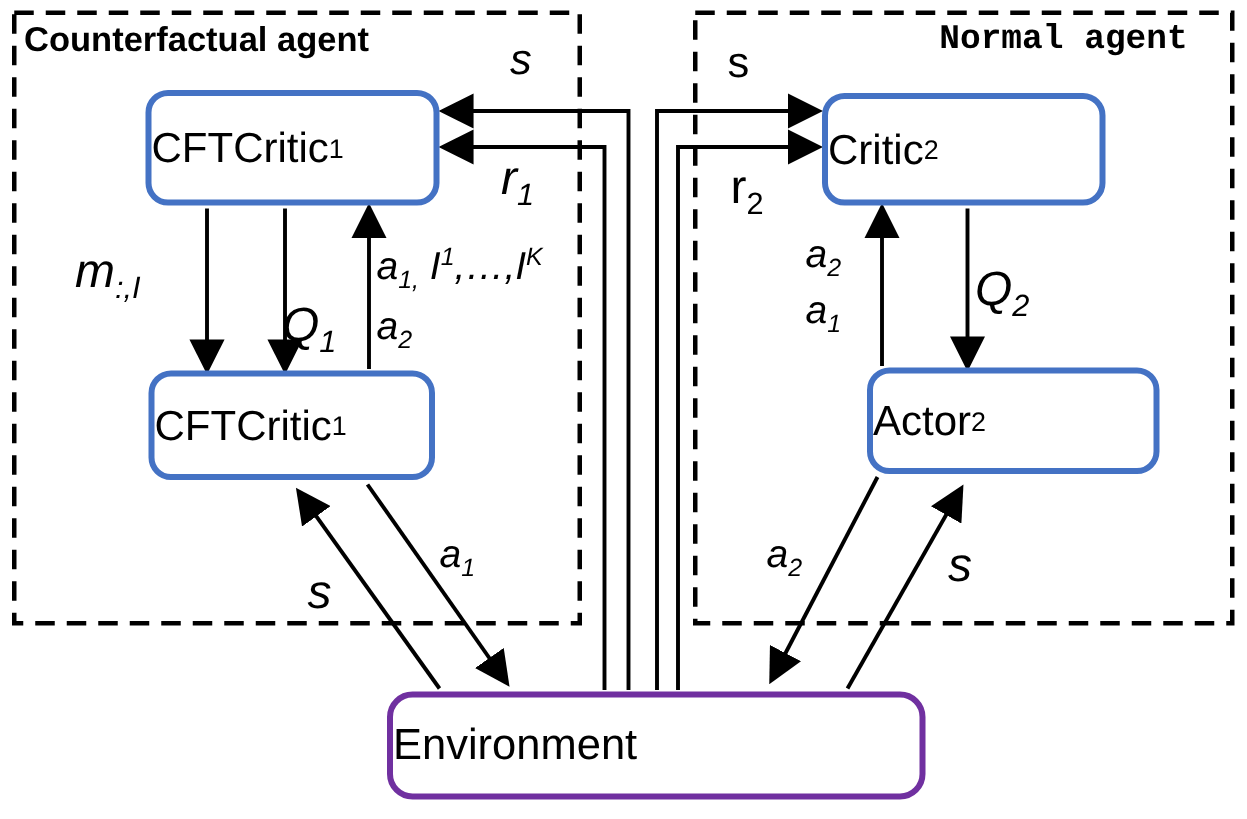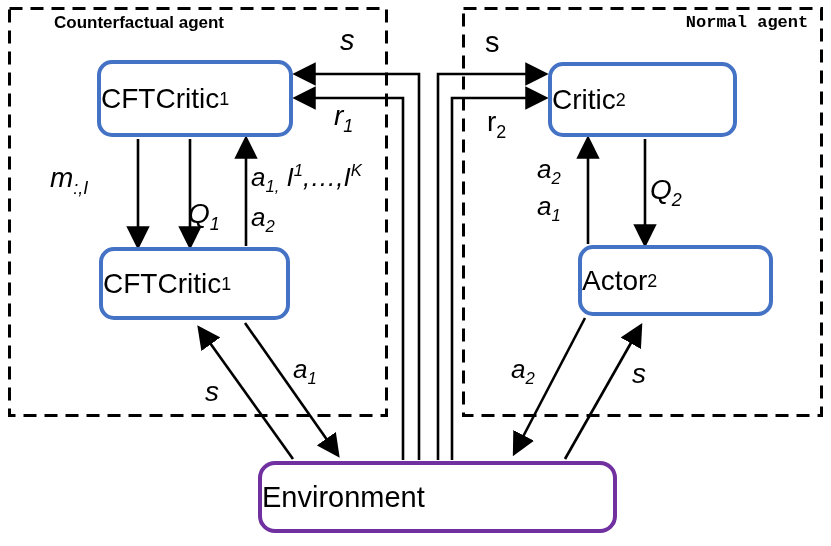--- a/index.html
+++ b/index.html
@@ -11,27 +11,27 @@
     font-family:"Liberation Sans", sans-serif; color:var(--text); overflow:hidden;
   }
   svg.layer{position:absolute;left:0;top:0;width:831px;height:546px;}
   .node{
     position:absolute; background:#fff; border:4px solid var(--blue); border-radius:15px;
     display:flex; align-items:center; 
     font-size:28px; line-height:1; white-space:nowrap;
   }
   .node.env{border-color:var(--purple); font-size:29px; border-radius:17px;}
   .node sub{font-size:64%; line-height:0;}
-  .group-title{position:absolute; font-weight:bold; font-size:17px; line-height:1.1; white-space:nowrap;margin-left:38px;}
+  .group-title{position:absolute; font-weight:bold; font-size:23px; line-height:1.1; white-space:nowrap;}
   .lbl{position:absolute; font-size:26px; line-height:1; white-space:nowrap;}
   .lbl.it{font-style:italic;}
   .lbl sub{font-size:64%; line-height:0;}
   .lbl sup{font-size:64%; line-height:0;}
   .lbl.big{font-size:29px;}
-  .lbl.md{font-size:28px;}
+  .lbl.md{font-size:32px;}
   .ta-right{text-align:center;font-family:Liberation Mono, monospace;}
 </style>
 </head>
 <body>
 
 <div class="canvas">
 
   <svg class="layer">
     <defs>
       <marker id="ah" viewBox="0 0 10 10" refX="8" refY="5" markerWidth="9" markerHeight="9" orient="auto-start-reverse">

